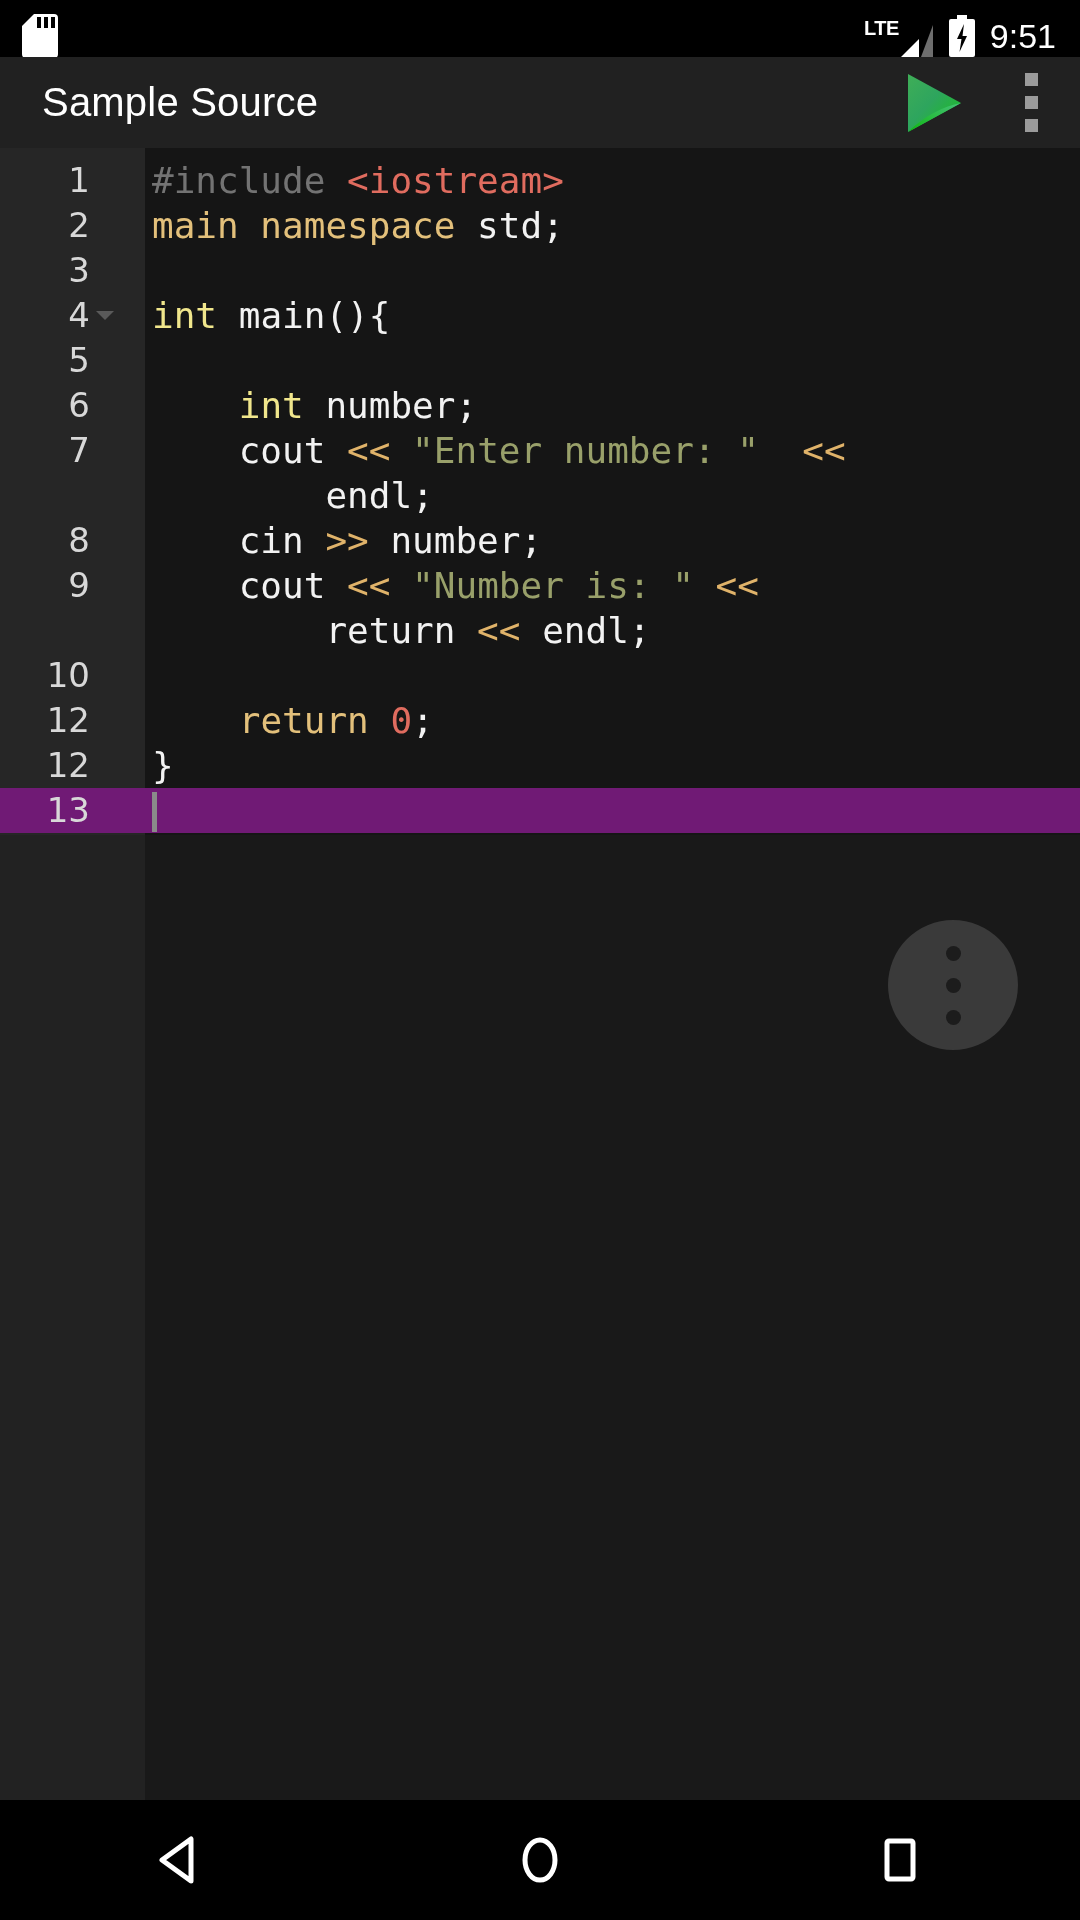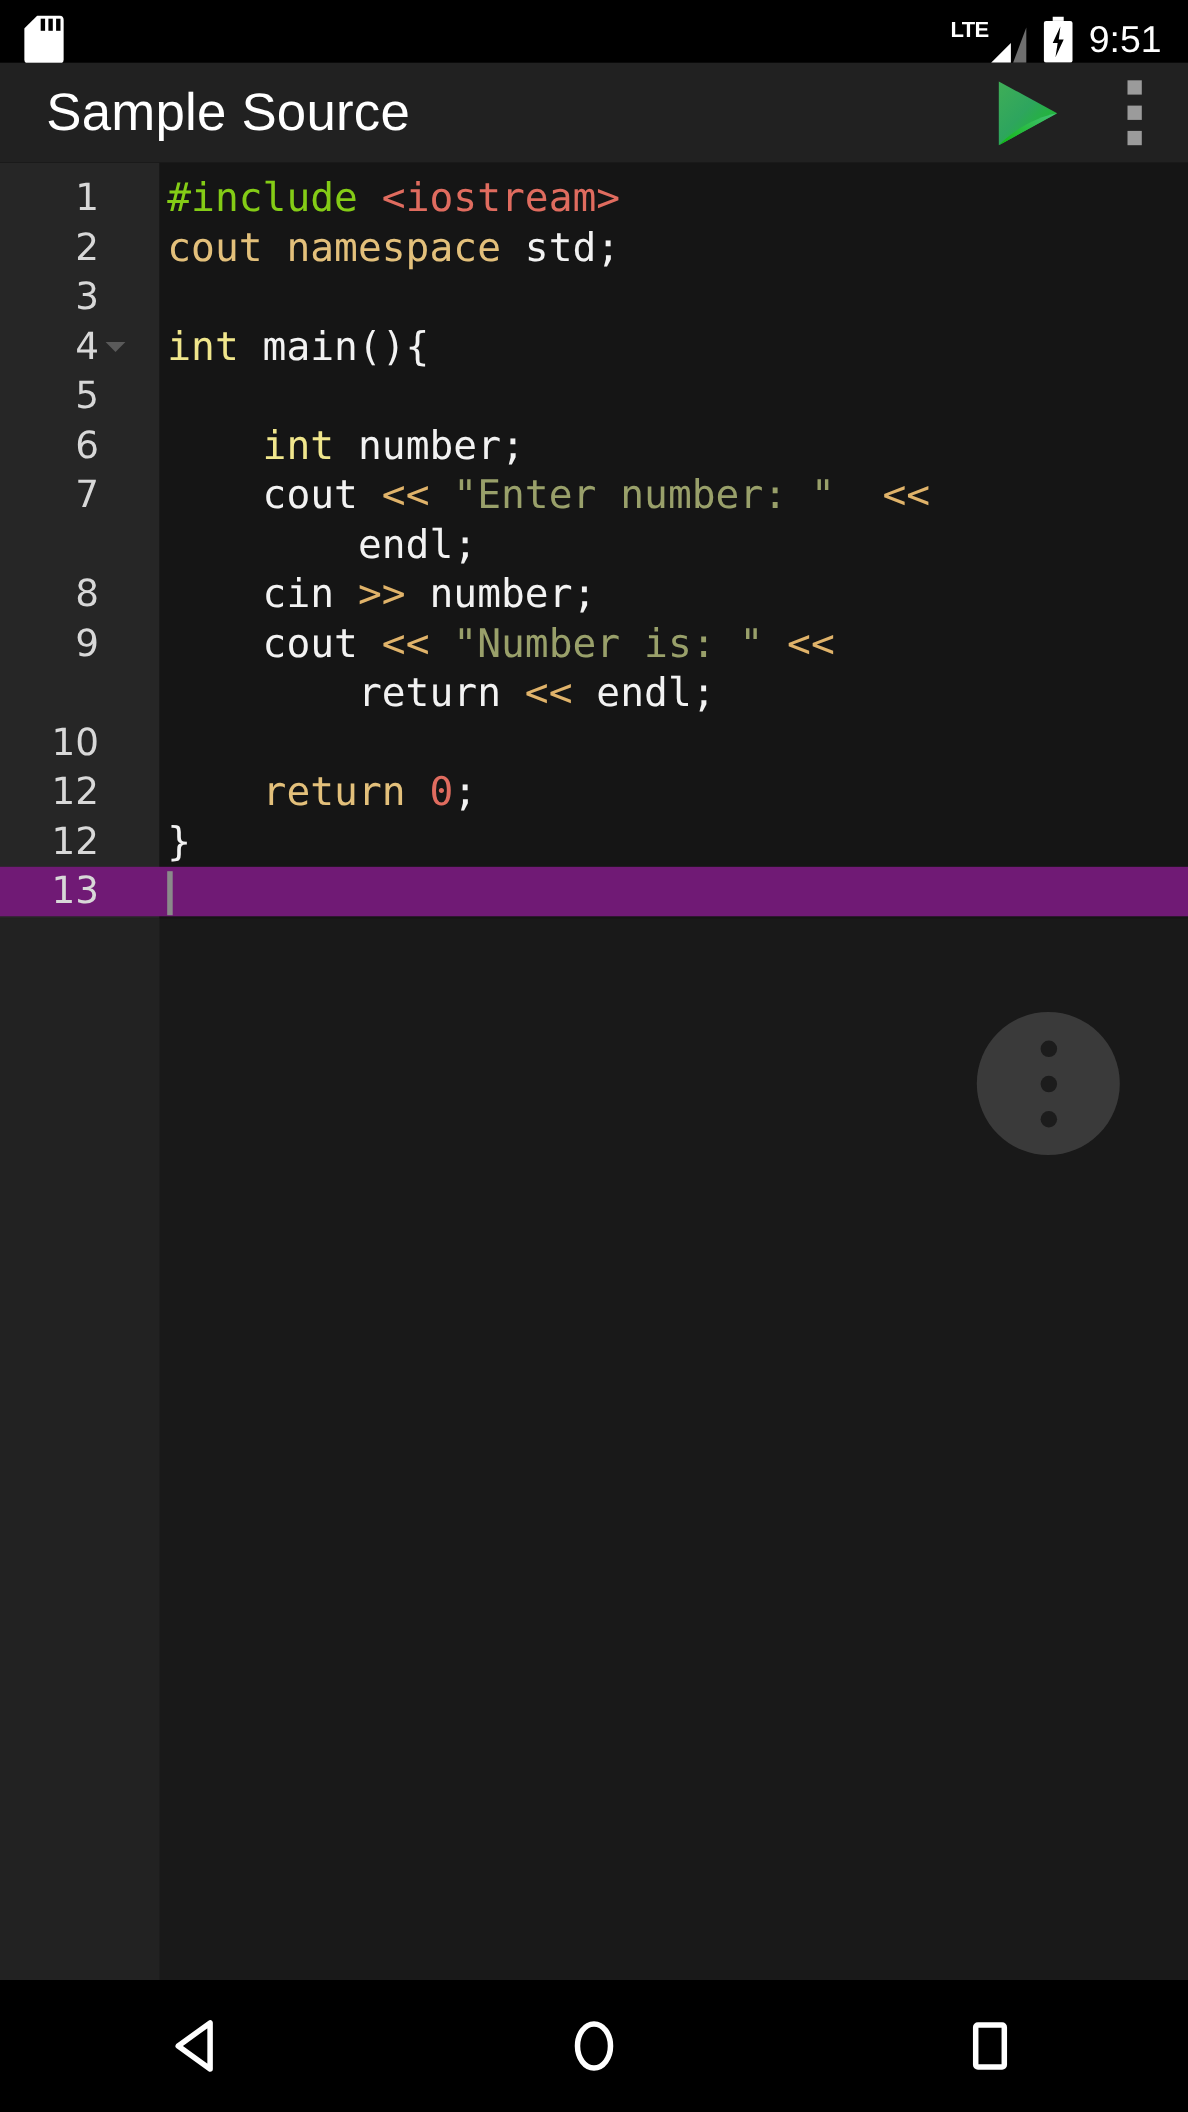--- a/index.html
+++ b/index.html
@@ -37,21 +37,21 @@
 
   
   #app-bar{
     position:absolute; top:57px; left:0;
     width:1080px; height:91px;
     background:#212121;
     display:flex; align-items:center;
   }
   #app-title{
     margin-left:42px;
-    font-size:48px; color:#fff; font-weight:400;
+    font-size:40px; color:#fff; font-weight:400;
     letter-spacing:0.2px; white-space:nowrap;
   }
   #appbar-actions{
     margin-left:auto; display:flex; align-items:center;
   }
   #run-button{
     width:96px; height:91px;
     display:flex; align-items:center; justify-content:center;
     cursor:pointer;
   }
@@ -121,21 +121,21 @@
     line-height:45px;
     color:#e8e8e8;
     white-space:pre;
   }
   .cursor{
     position:absolute; left:152px; top:4px;
     width:5px; height:40px; background:#8a8a8a;
   }
 
   
-  .t-pre  { color:#84cc16; }
+  .t-pre  { color:#737373; }
   .t-inc  { color:#e06c5f; }
   .t-kw   { color:#e3c07b; }
   .t-type { color:#f0e68c; }
   .t-str  { color:#99a06a; }
   .t-op   { color:#e0b36a; }
   .t-num  { color:#e06c5f; }
   .t-pln  { color:#f2f2f2; }
 
   
   #fab{
@@ -226,21 +226,21 @@
   <div id="editor-surface" style="height: 687px;">
     <div id="gutter-bg" style="height: 687px;"></div>
     <div id="code-bg" style="height: 687px;"></div>
     <div id="rows">
         <div class="row" style="top: 10px;">
           <span class="ln">1</span>
           <span class="code"><span class="t-pre">#include </span><span class="t-inc">&lt;iostream&gt;</span></span>
         </div>
         <div class="row" style="top: 55px;">
           <span class="ln">2</span>
-          <span class="code"><span class="t-kw">cout namespace </span><span class="t-pln">std;</span></span>
+          <span class="code"><span class="t-kw">main namespace </span><span class="t-pln">std;</span></span>
         </div>
         <div class="row" style="top: 100px;">
           <span class="ln">3</span>
           <span class="code"></span>
         </div>
         <div class="row" style="top: 145px;">
           <span class="ln">4</span>
           <span class="fold"></span>
           <span class="code"><span class="t-type">int </span><span class="t-pln">main(){</span></span>
         </div>

